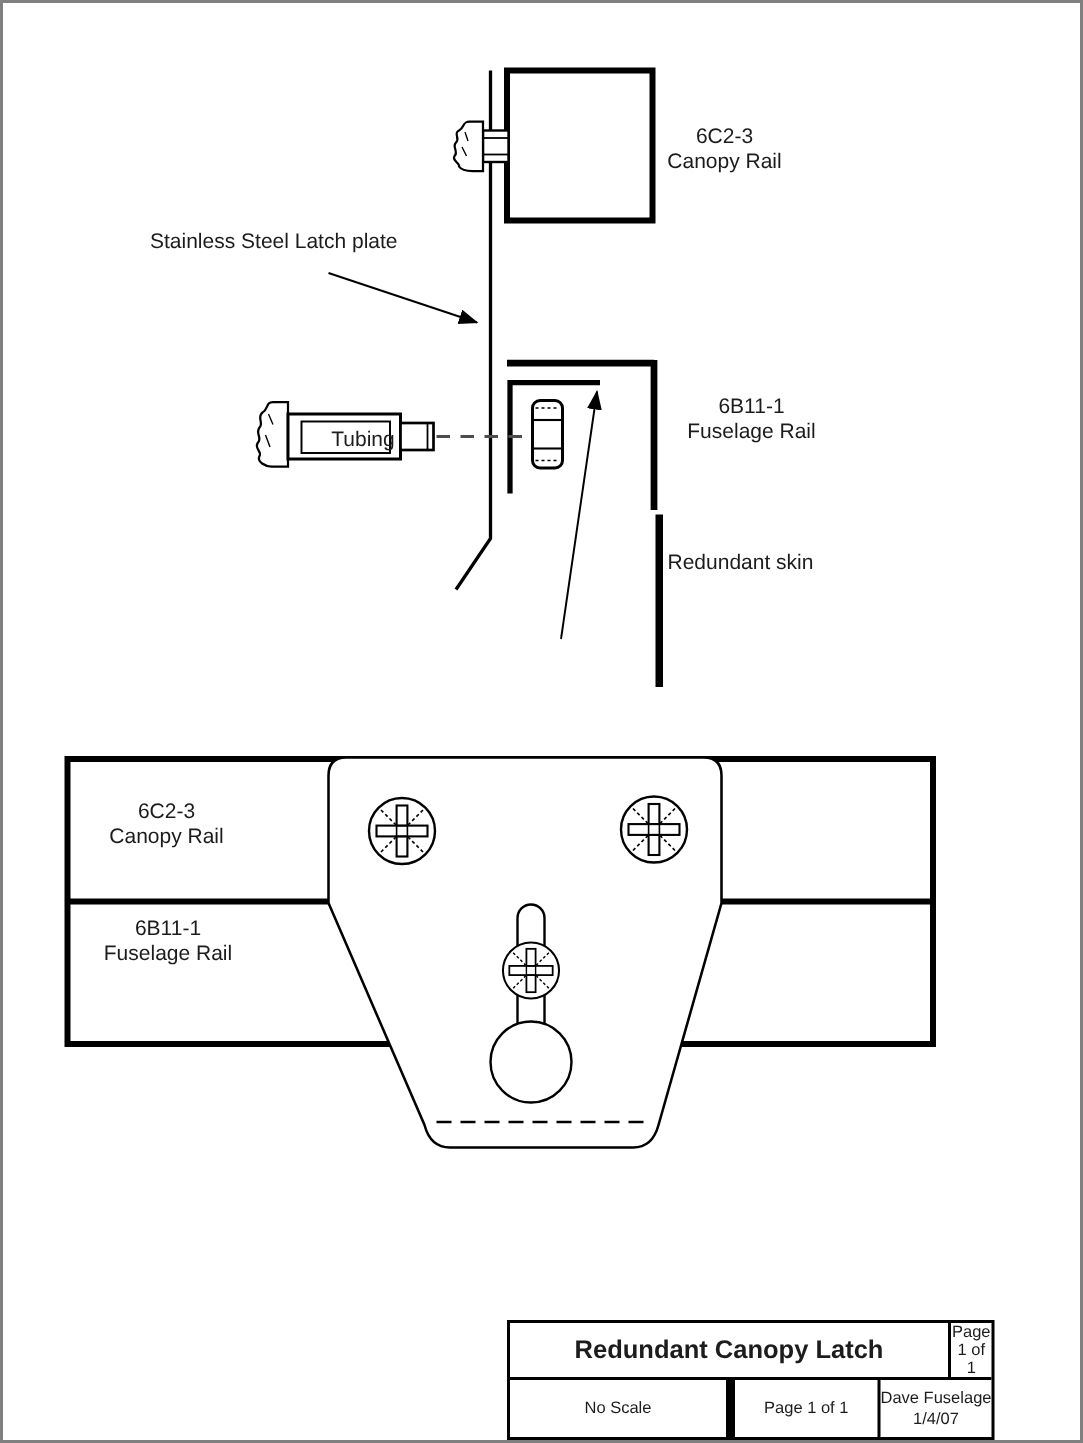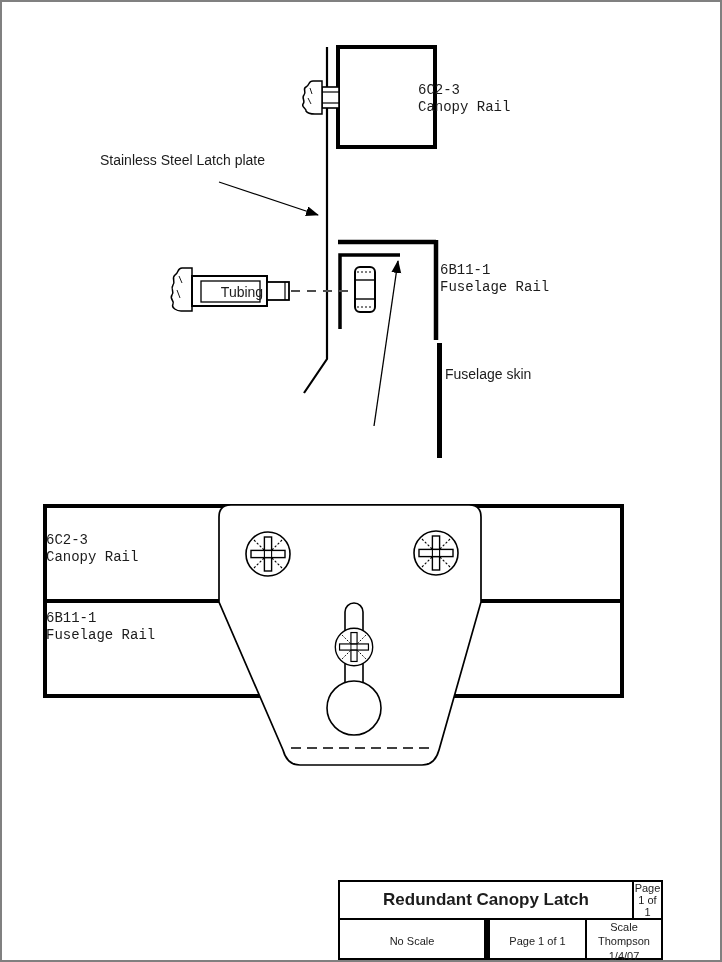--- a/index.html
+++ b/index.html
@@ -14,21 +14,21 @@
     overflow:hidden;
   }
   svg.art{position:absolute;left:0;top:0;}
   .lbl{
     position:absolute;
     font-size:14px;
     line-height:17px;
     color:#1c1c1c;
     white-space:nowrap;
   }
-  .lbl.center{text-align:left;font-family:Liberation Mono, monospace;}
+  .lbl.center{text-align:center;}
   .tubing-text{
     position:absolute;
     left:199px;top:279px;width:82px;height:21px;
     display:flex;align-items:center;justify-content:center;
     font-size:14px;
   }
   
   .title-block{
     position:absolute;
     left:336px;top:878px;width:325px;height:80px;
@@ -151,21 +151,21 @@
 
   <div class="lbl" style="left:98px;top:150px;">Stainless Steel Latch plate</div>
 
   <div class="tubing-text">Tubing</div>
 
   <div class="lbl center" style="left:438px;top:260px;width:122px;">
     <div>6B11-1</div>
     <div>Fuselage Rail</div>
   </div>
 
-  <div class="lbl" style="left:443px;top:364px;">Fuselage skin</div>
+  <div class="lbl" style="left:443px;top:364px;">Redundant skin</div>
 
 
   <div class="lbl center" style="left:44px;top:530px;width:130px;">
     <div>6C2-3</div>
     <div>Canopy Rail</div>
   </div>
 
   <div class="lbl center" style="left:44px;top:608px;width:132px;">
     <div>6B11-1</div>
     <div>Fuselage Rail</div>
@@ -173,19 +173,19 @@
 
   <div class="title-block">
     <div class="tb-row top">
       <div class="tb-cell tb-title">Redundant Canopy Latch</div>
       <div class="tb-cell tb-page-top">Page 1 of 1</div>
     </div>
     <div class="tb-row">
       <div class="tb-cell tb-scale">No Scale</div>
       <div class="tb-cell tb-page-bottom">Page 1 of 1</div>
       <div class="tb-cell tb-author">
-        <div>Scale Thompson</div>
+        <div>Dave Fuselage</div>
         <div>1/4/07</div>
       </div>
     </div>
   </div>
 
 </div>
 
 </body></html>

